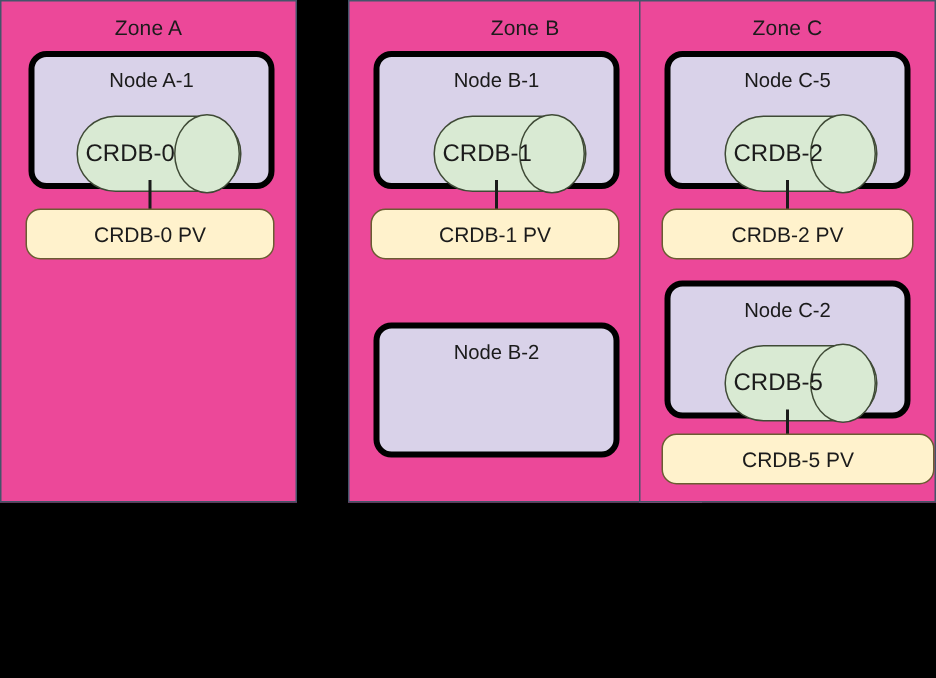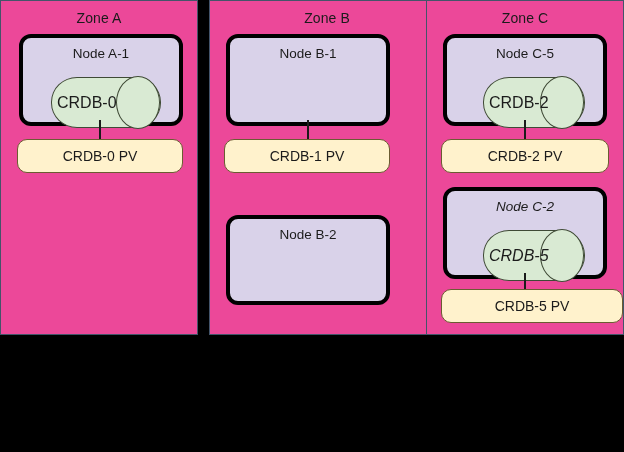--- a/index.html
+++ b/index.html
@@ -111,25 +111,30 @@
       </div>
     </div>
 
     <div class="connector" style="left:98px;top:119px;height:22px;"></div>
 
     <div class="pv" style="left:16px;top:138px;width:166px;height:34px;">
       <span class="pv-label">CRDB-0 PV</span>
     </div>
   </div>
 
-  <div class="zone" style="left:209px;top:0px;width:236px;height:335px;">
+  <div class="zone" style="left:232px;top:0px;width:236px;height:335px;">
     <div class="zone-title">Zone B</div>
 
     <div class="node" style="left:16px;top:33px;width:164px;height:92px;padding-left:24px;">
       <div class="node-title">Node B-1</div>
+      <div class="cyl" style="left:36px;top:39px;width:102px;height:51px;">
+        <div class="cyl-body"></div>
+        <div class="cyl-cap"></div>
+        <div class="cyl-label">CRDB-1</div>
+      </div>
     </div>
 
     <div class="connector" style="left:97px;top:119px;height:22px;"></div>
 
     <div class="pv" style="left:14px;top:138px;width:166px;height:34px;">
       <span class="pv-label">CRDB-1 PV</span>
     </div>
 
     <div class="node" style="left:16px;top:186px;width:164px;height:90px;margin-top:28px;">
       <div class="node-title">Node B-2</div>
@@ -147,21 +152,21 @@
         <div class="cyl-label">CRDB-2</div>
       </div>
     </div>
 
     <div class="connector" style="left:97px;top:119px;height:22px;"></div>
 
     <div class="pv" style="left:14px;top:138px;width:168px;height:34px;">
       <span class="pv-label">CRDB-2 PV</span>
     </div>
 
-    <div class="node" style="left:16px;top:186px;width:164px;height:92px;font-style:italic;">
+    <div class="node" style="left:16px;top:186px;width:164px;height:92px;">
       <div class="node-title">Node C-2</div>
       <div class="cyl" style="left:36px;top:39px;width:102px;height:51px;">
         <div class="cyl-body"></div>
         <div class="cyl-cap"></div>
         <div class="cyl-label">CRDB-5</div>
       </div>
     </div>
 
     <div class="connector" style="left:97px;top:272px;height:22px;"></div>
 

